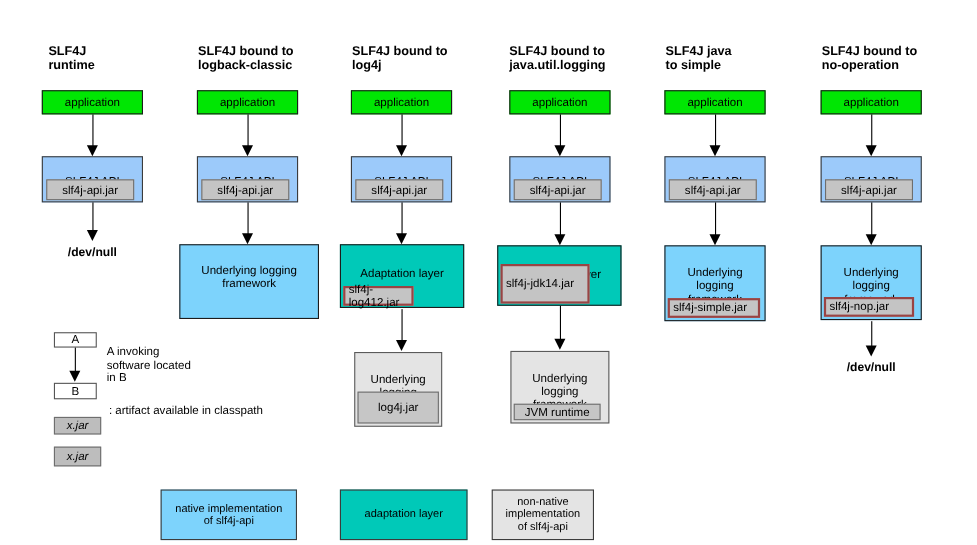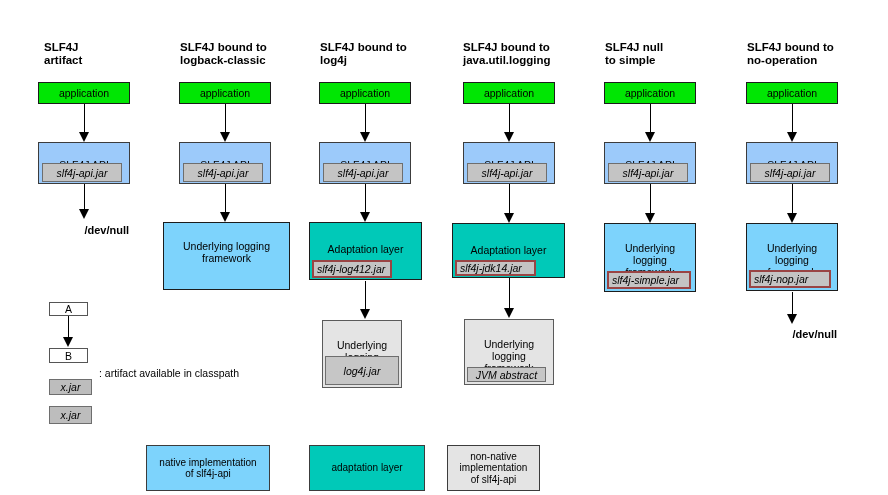--- a/index.html
+++ b/index.html
@@ -5,51 +5,51 @@
   html,body{margin:0;padding:0;background:#fff;}
   .canvas{position:relative;width:888px;height:495px;background:#ffffff;
           font-family:"Liberation Sans",sans-serif;color:#000;overflow:hidden;}
   .col-title{position:absolute;top:41px;font-weight:bold;font-size:11.5px;line-height:12.5px;white-space:pre-line;}
   .box{position:absolute;box-sizing:border-box;border:1px solid #1c1c1c;text-align:center;
        font-size:10.5px;line-height:12px;white-space:pre-line;}
   .app{background:#00e603;width:92px;height:22px;top:82px;display:flex;align-items:center;justify-content:center;}
   .api{background:#9ccafa;width:92px;height:42px;top:142px;border-color:#3c3c3c;}
   .api-label{padding-top:4px;}
   .jar{position:absolute;box-sizing:border-box;background:#c4c4c4;border:1px solid #6e6e6e;
-       font-style:italic;font-size:10.5px;line-height:12px;display:flex;align-items:center;
+       font-size:10.5px;line-height:12px;display:flex;align-items:center;
        justify-content:center;white-space:pre-line;}
   .api .jar{left:3px;right:7px;bottom:1px;height:19px;}
   .binding{border:2px solid #994444;}
   .blue{background:#7dd3fc;}
   .teal{background:#00c9b8;}
   .grayfw{background:#e4e4e4;border-color:#5a5a5a;}
   .lb{background:#9ccafa;}
   .jar-left{justify-content:flex-start;padding-left:3px;text-align:left;}
   .jar-dark{background:#c6c6c6;}
-  .devnull{position:absolute;font-weight:bold;font-size:11px;text-align:right;width:90px;}
+  .devnull{position:absolute;font-weight:bold;font-size:11px;text-align:center;width:90px;}
   .arrow{position:absolute;width:11px;}
   .arrow::before{content:"";position:absolute;left:5px;top:0;bottom:9px;width:1px;background:#000;}
   .arrow::after{content:"";position:absolute;left:0;bottom:0;width:0;height:0;
                 border-left:5.5px solid transparent;border-right:5.5px solid transparent;border-top:10px solid #000;}
   .leg-box{position:absolute;box-sizing:border-box;border:1px solid #555;background:#fff;
            display:flex;align-items:center;justify-content:center;font-size:10.5px;}
   .leg-jar{position:absolute;box-sizing:border-box;background:#bdbdbd;border:1px solid #6e6e6e;
            font-style:italic;font-size:10.5px;display:flex;align-items:center;justify-content:center;}
   .leg-caption{position:absolute;font-size:10.5px;line-height:11.5px;white-space:pre-line;}
   .type-box{position:absolute;top:445px;height:46px;box-sizing:border-box;border:1px solid #3c3c3c;
             display:flex;align-items:center;justify-content:center;text-align:center;
             font-size:10px;line-height:11.5px;white-space:pre-line;}
 </style>
 </head>
 <body>
 
 <div class="canvas">
 
   <div class="col-title" style="left:44px">SLF4J
-artifact</div>
+runtime</div>
   <div class="box app" style="left:38px">application</div>
   <div class="arrow" style="left:78.5px;top:104px;height:38px"></div>
   <div class="box api" style="left:38px">
     <div class="api-label">SLF4J API</div>
     <div class="jar">slf4j-api.jar</div>
   </div>
   <div class="arrow" style="left:78.5px;top:184px;height:35px"></div>
   <div class="devnull" style="left:39px;top:224px">/dev/null</div>
 
   <div class="col-title" style="left:180px">SLF4J bound to
@@ -70,52 +70,52 @@
 log4j</div>
   <div class="box app" style="left:319px">application</div>
   <div class="arrow" style="left:359.5px;top:104px;height:38px"></div>
   <div class="box api" style="left:319px">
     <div class="api-label">SLF4J API</div>
     <div class="jar">slf4j-api.jar</div>
   </div>
   <div class="arrow" style="left:359.5px;top:184px;height:38px"></div>
   <div class="box teal" style="left:309px;top:222px;width:113px;height:58px">
     <div style="padding-top:8px">Adaptation layer</div>
-    <div class="jar binding jar-left" style="left:2px;bottom:1px;width:80px;height:18px">slf4j-log412.jar</div>
+    <div class="jar binding jar-left" style="left:2px;bottom:1px;width:64px;height:18px">slf4j-log412.jar</div>
   </div>
   <div class="arrow" style="left:359.5px;top:281px;height:38px"></div>
   <div class="box grayfw" style="left:322px;top:320px;width:80px;height:68px">
     <div style="padding-top:6px">Underlying
 logging
 framework</div>
     <div class="jar jar-dark" style="left:2px;right:2px;bottom:2px;height:29px">log4j.jar</div>
   </div>
 
   <div class="col-title" style="left:463px">SLF4J bound to
 java.util.logging</div>
   <div class="box app" style="left:463px">application</div>
   <div class="arrow" style="left:503.5px;top:104px;height:38px"></div>
   <div class="box api" style="left:463px">
     <div class="api-label">SLF4J API</div>
     <div class="jar">slf4j-api.jar</div>
   </div>
   <div class="arrow" style="left:503.5px;top:184px;height:39px"></div>
   <div class="box teal" style="left:452px;top:223px;width:113px;height:55px">
     <div style="padding-top:8px">Adaptation layer</div>
-    <div class="jar binding jar-left" style="left:2px;bottom:1px;width:81px;height:16px">slf4j-jdk14.jar</div>
+    <div class="jar binding jar-left" style="left:2px;bottom:1px;width:81px;height:36px">slf4j-jdk14.jar</div>
   </div>
   <div class="arrow" style="left:503.5px;top:278px;height:40px"></div>
   <div class="box grayfw" style="left:464px;top:319px;width:90px;height:66px">
     <div style="padding-top:6px">Underlying
 logging
 framework</div>
-    <div class="jar jar-dark" style="left:2px;bottom:2px;width:79px;height:15px">JVM abstract</div>
+    <div class="jar jar-dark" style="left:2px;bottom:2px;width:79px;height:15px">JVM runtime</div>
   </div>
 
-  <div class="col-title" style="left:605px">SLF4J null
+  <div class="col-title" style="left:605px">SLF4J java
 to simple</div>
   <div class="box app" style="left:604px">application</div>
   <div class="arrow" style="left:644.5px;top:104px;height:38px"></div>
   <div class="box api" style="left:604px">
     <div class="api-label">SLF4J API</div>
     <div class="jar">slf4j-api.jar</div>
   </div>
   <div class="arrow" style="left:644.5px;top:184px;height:39px"></div>
   <div class="box blue" style="left:604px;top:223px;width:92px;height:69px">
     <div style="padding-top:6px">Underlying
@@ -138,20 +138,23 @@
 logging
 framework</div>
     <div class="jar binding jar-left" style="left:2px;bottom:2px;width:82px;height:18px">slf4j-nop.jar</div>
   </div>
   <div class="arrow" style="left:786.5px;top:292px;height:32px"></div>
   <div class="devnull" style="left:747px;top:328px">/dev/null</div>
 
   <div class="leg-box" style="left:49px;top:302px;width:39px;height:14px">A</div>
   <div class="arrow" style="left:63px;top:316px;height:31px"></div>
   <div class="leg-box" style="left:49px;top:348px;width:39px;height:15px">B</div>
+  <div class="leg-caption" style="left:97px;top:315px">A invoking
+software located
+in B</div>
 
   <div class="leg-jar" style="left:49px;top:379px;width:43px;height:16px">x.jar</div>
   <div class="leg-caption" style="left:99px;top:368px">: artifact available in classpath</div>
   <div class="leg-jar binding" style="left:49px;top:406px;width:43px;height:18px">x.jar</div>
 
   <div class="type-box blue" style="left:146px;width:124px">native implementation
 of slf4j-api</div>
   <div class="type-box teal" style="left:309px;width:116px">adaptation layer</div>
   <div class="type-box grayfw" style="left:447px;width:93px">non-native
 implementation

